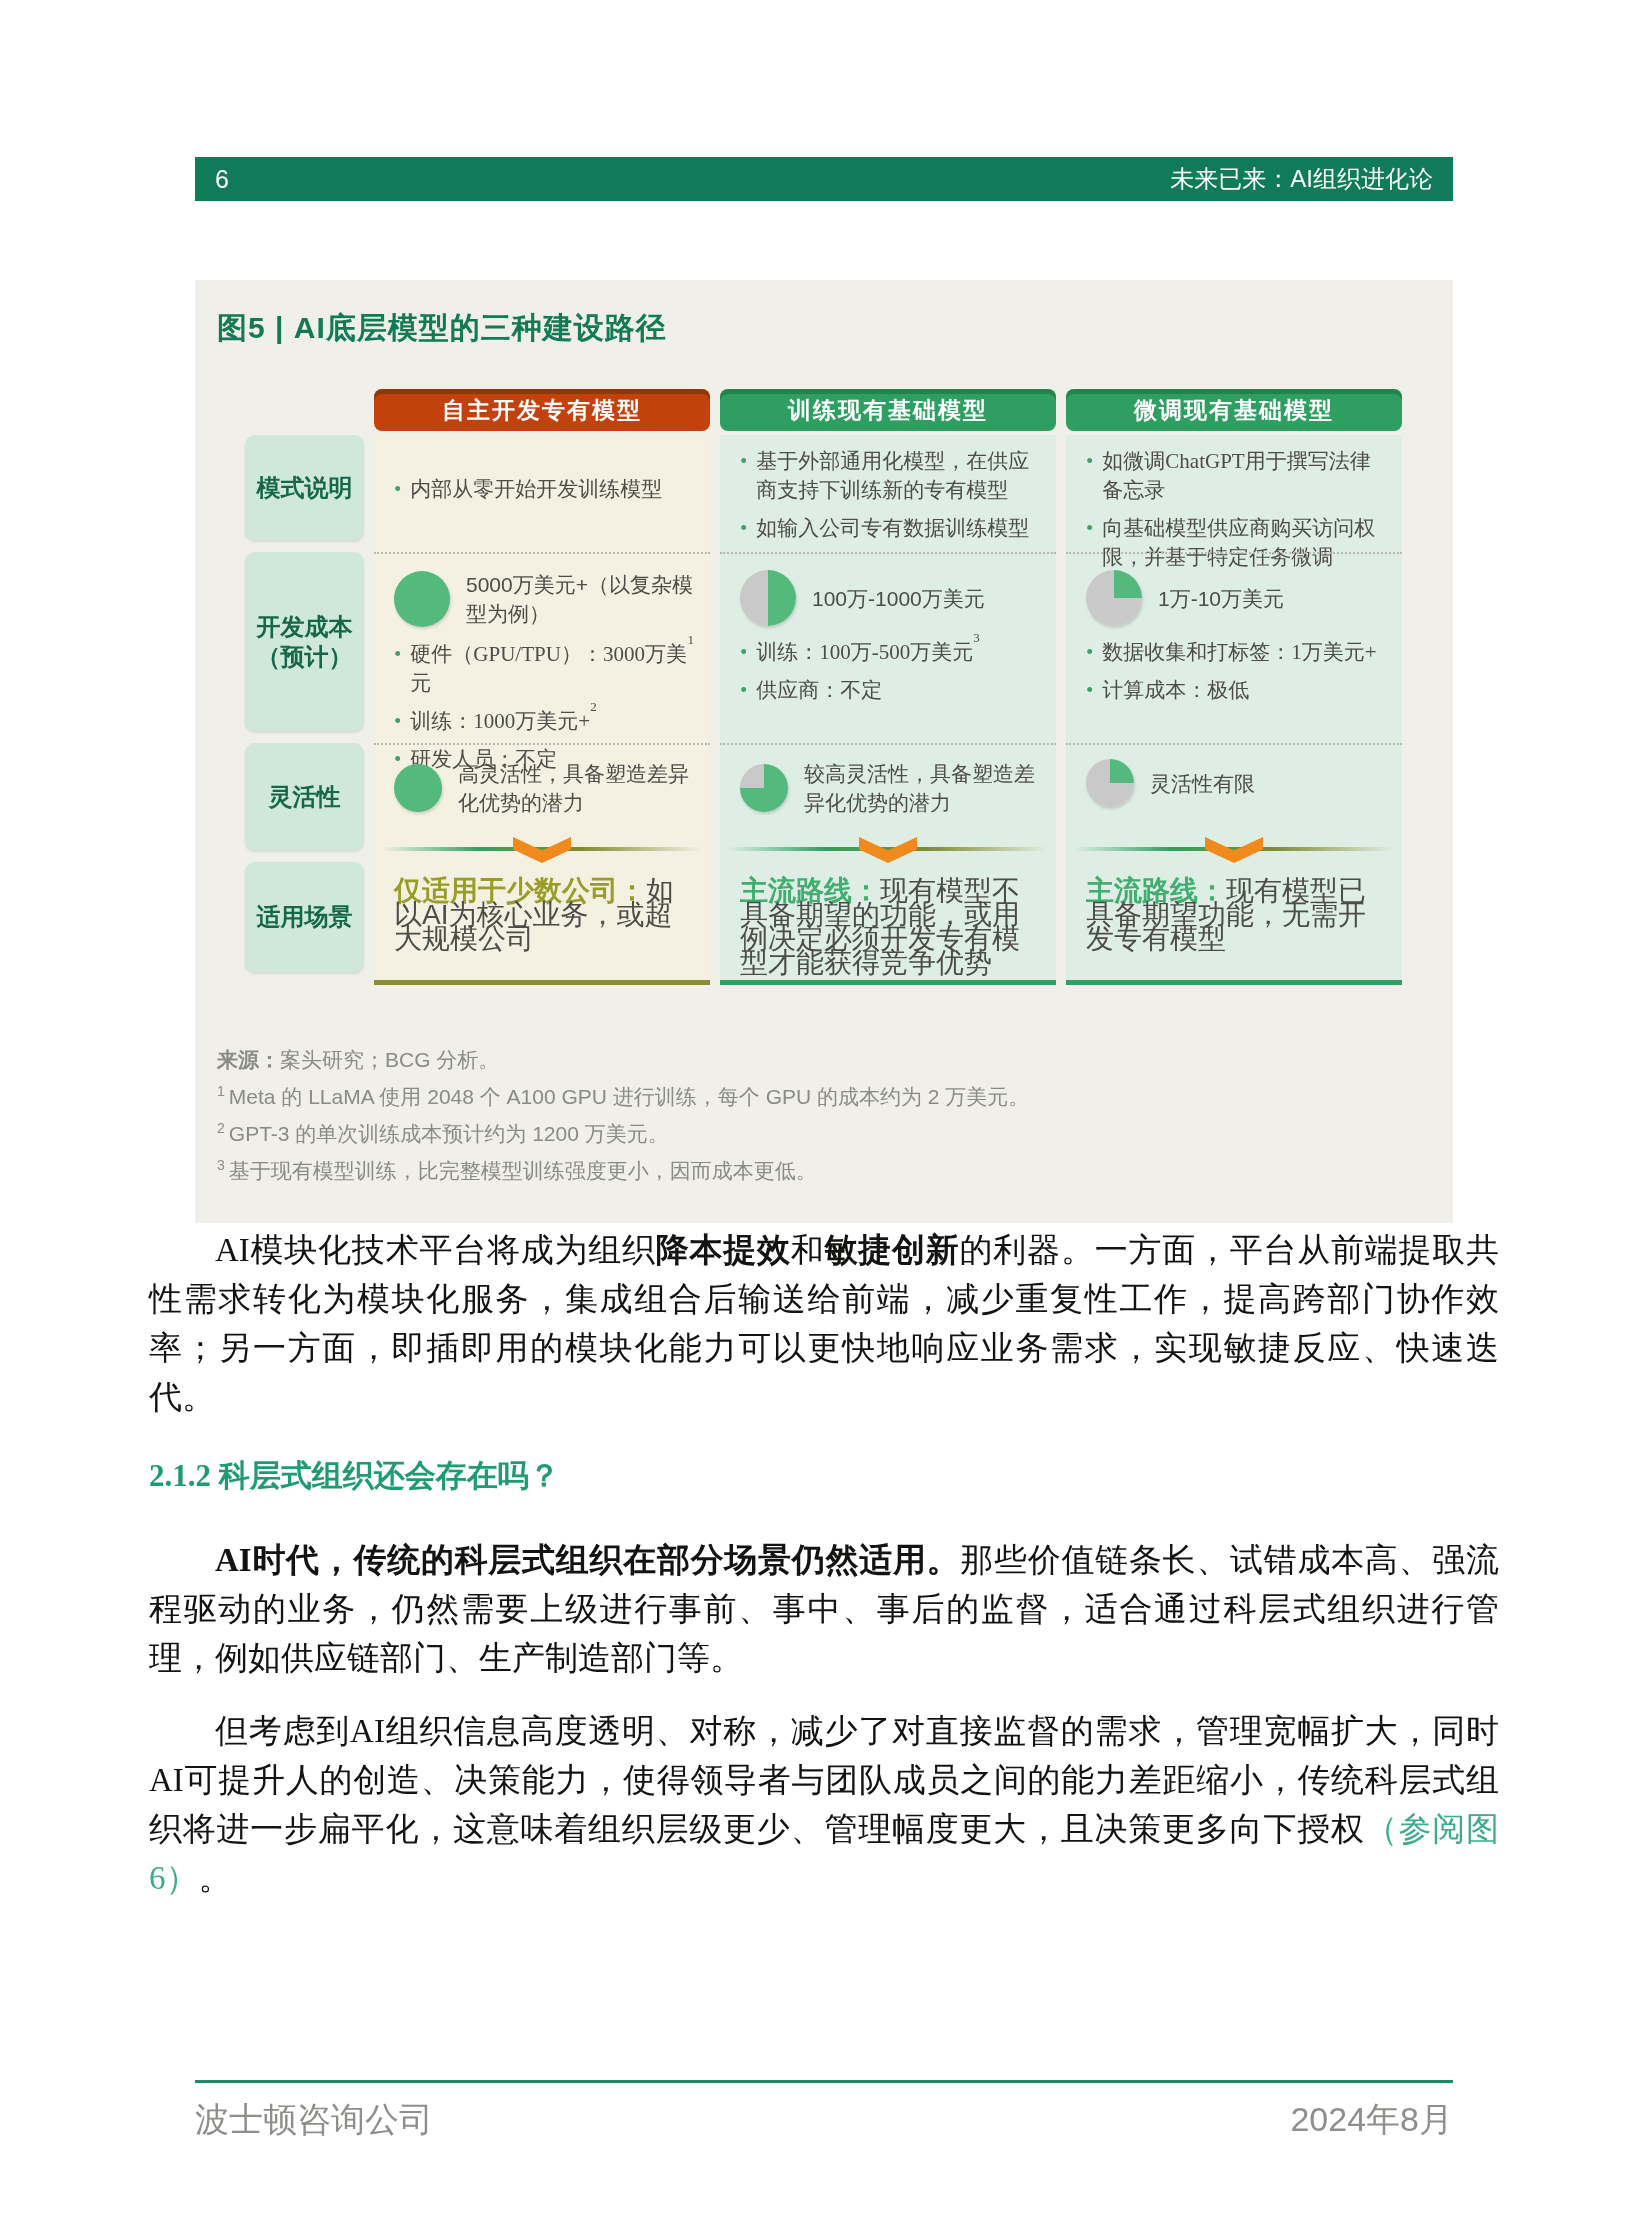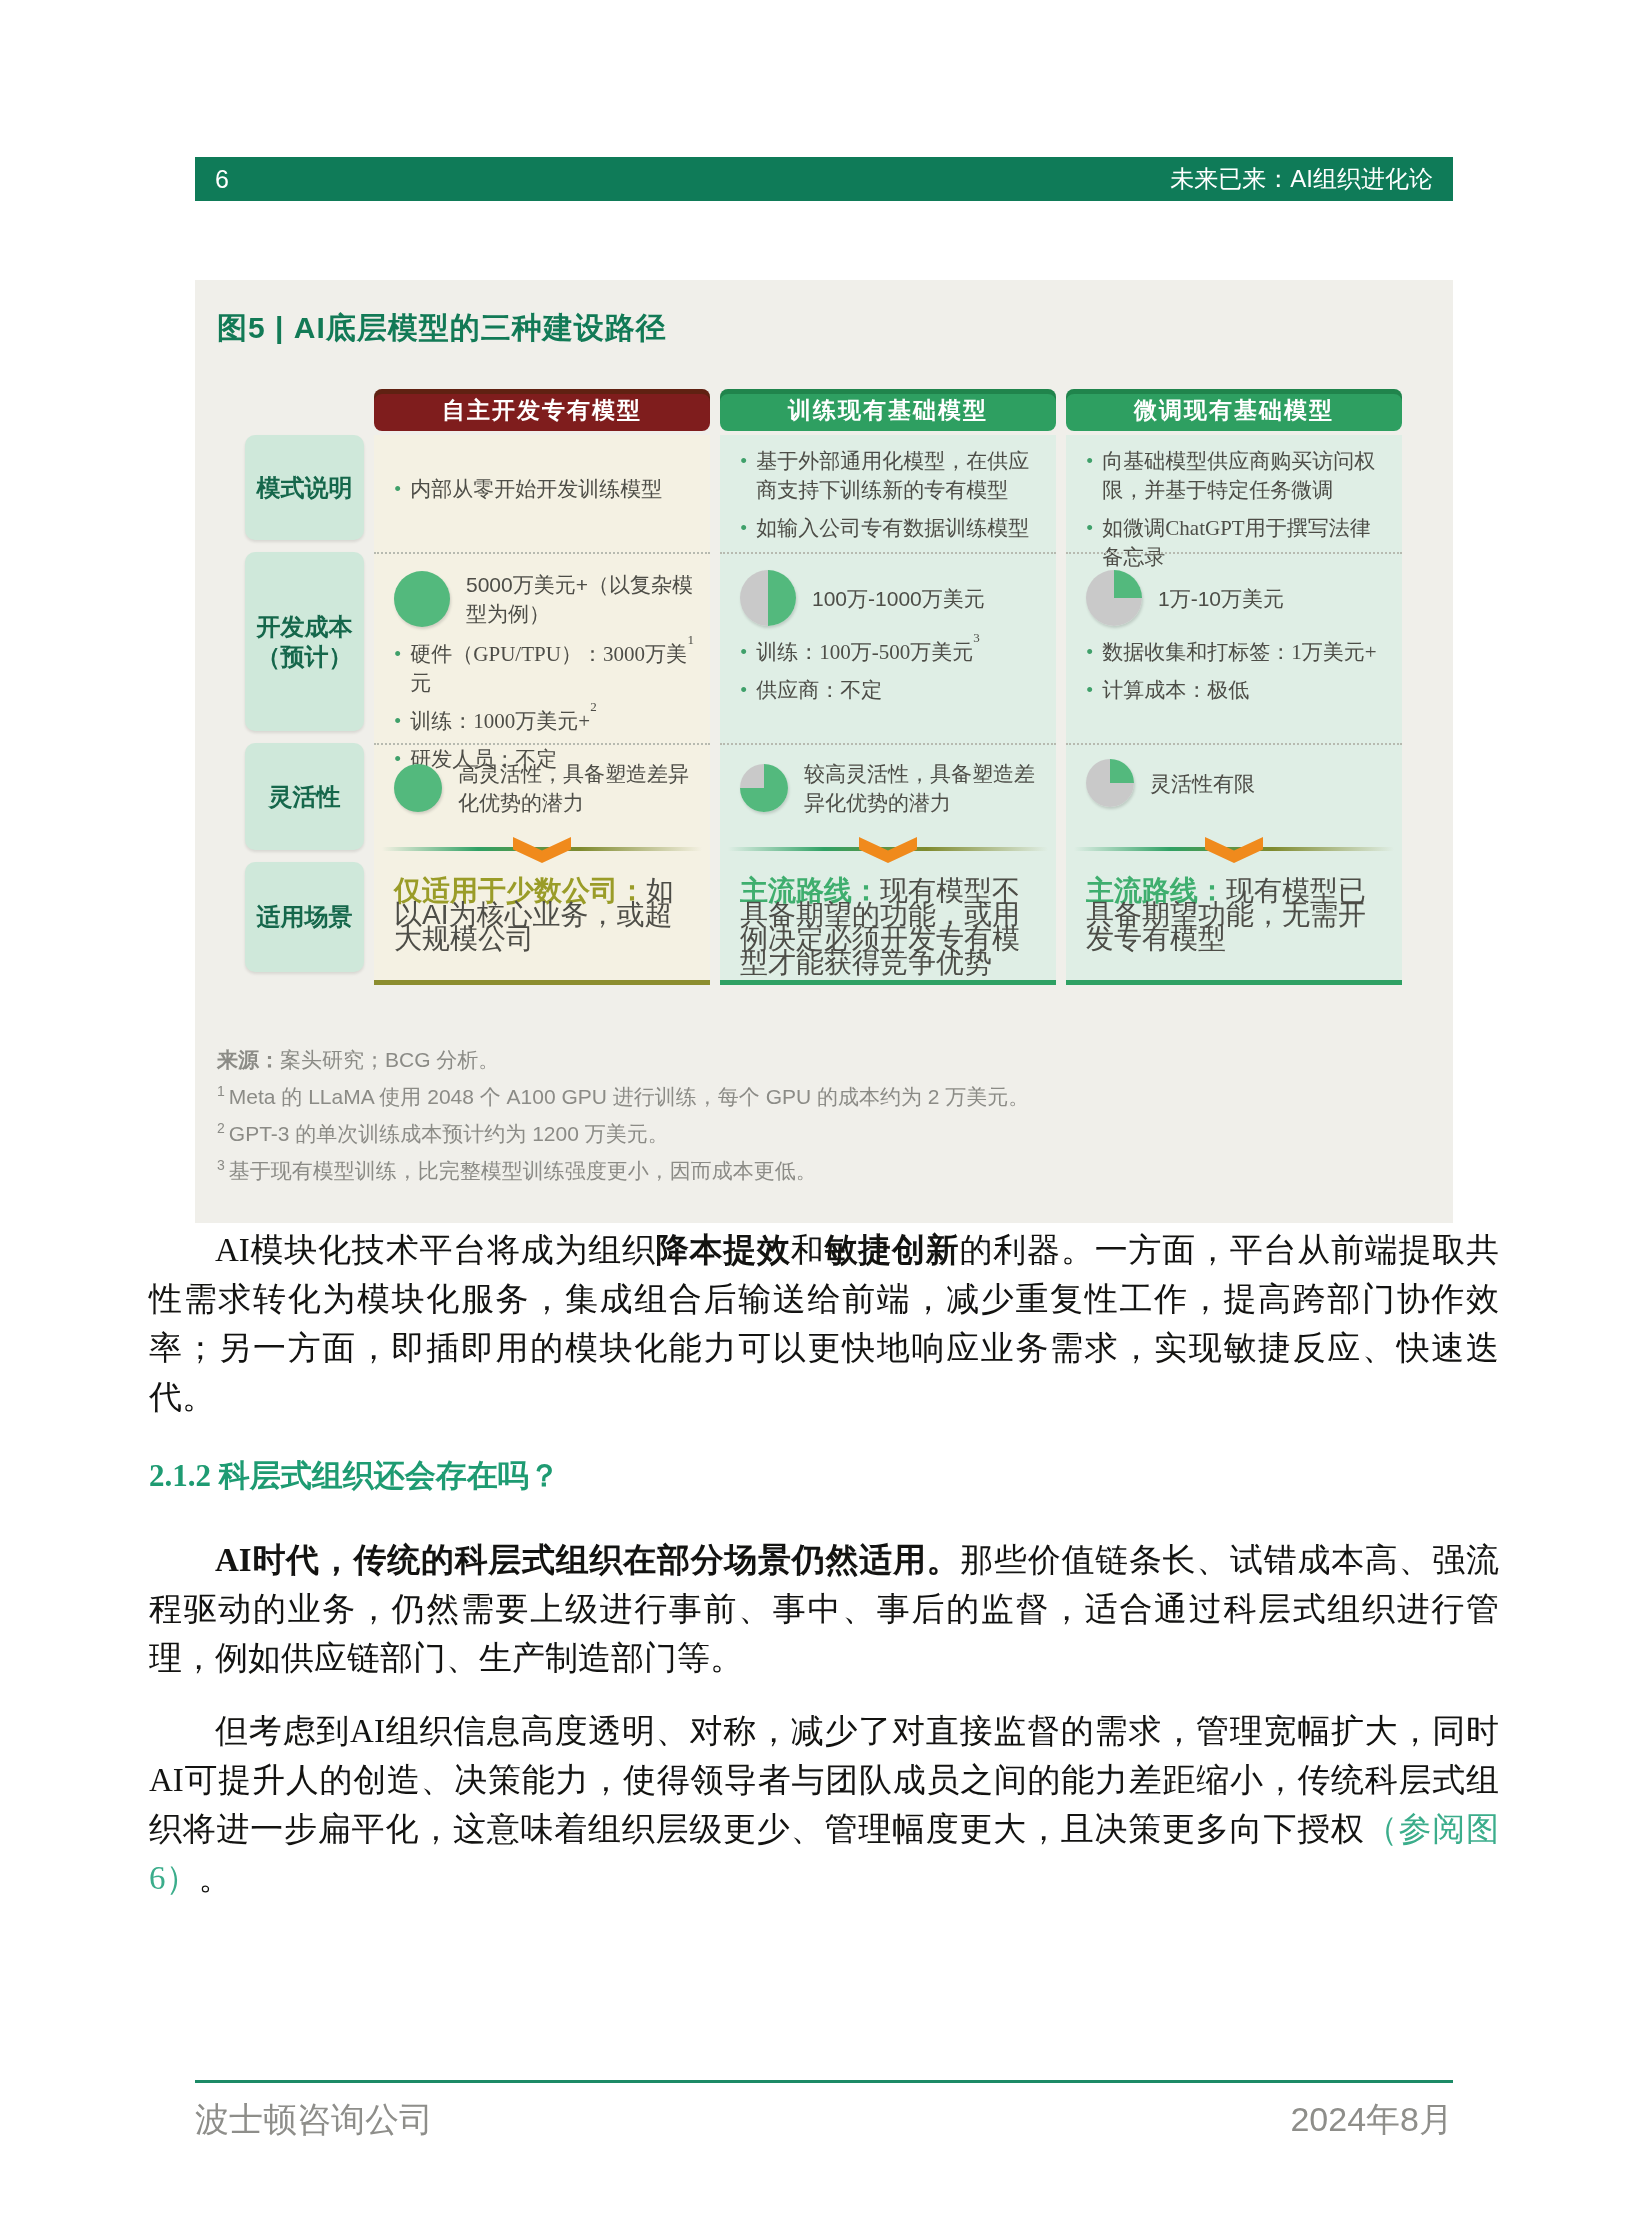--- a/index.html
+++ b/index.html
@@ -36,21 +36,21 @@
     text-align:center; line-height:30px; box-shadow:0 2px 3px rgba(0,0,0,.10);
   }
 
   .pathcol { width:336px; margin-right:10px; display:flex; flex-direction:column; }
   .pathcol:last-child { margin-right:0; }
   .tab {
     height:42px; border-radius:8px; margin-bottom:4px; display:flex;
     align-items:center; justify-content:center; color:#ffffff; font-weight:bold;
     font-size:23px; letter-spacing:2px;
   }
-  .tab-olive { background:#7f1d1d; box-shadow:inset 0 5px 0 rgba(40,42,0,.35); }
+  .tab-olive { background:#c2410c; box-shadow:inset 0 5px 0 rgba(40,42,0,.35); }
   .tab-green { background:#2e9f61; box-shadow:inset 0 5px 0 rgba(0,70,30,.30); }
 
   .col-body { display:flex; flex-direction:column; flex:1; }
   .body-cream { background:#f4f1e3; border-bottom:5px solid #8c8d2f; }
   .body-mint  { background:#dfeee5; border-bottom:5px solid #2fa164; }
 
   .sec { padding:12px 16px 0 20px; }
   .sec-mode { height:117px; }
   .sec-mode.center { display:flex; flex-direction:column; justify-content:center; padding-top:0; }
   .sec-cost { height:191px; border-top:2px dotted #b7bab0; padding-top:16px; }
@@ -220,22 +220,22 @@
           <div class="sec sec-scen">
             <span class="lead-green">主流路线：</span><span>现有模型不具备期望的功能，或用例决定必须开发专有模型才能获得竞争优势</span>
           </div>
         </div>
       </div>
 
       <div class="pathcol">
         <div class="tab tab-green">微调现有基础模型</div>
         <div class="col-body body-mint">
           <div class="sec sec-mode">
+            <div class="bul">如微调ChatGPT用于撰写法律备忘录</div>
             <div class="bul">向基础模型供应商购买访问权限，并基于特定任务微调</div>
-            <div class="bul">如微调ChatGPT用于撰写法律备忘录</div>
           </div>
           <div class="sec sec-cost">
             <div class="headline">
               <div class="pie pie-lg pie-quarter"></div>
               <div class="htxt">1万-10万美元</div>
             </div>
             <div class="bul">
                 <span>数据收集和打标签：1万美元+</span>
               </div>
             <div class="bul">

